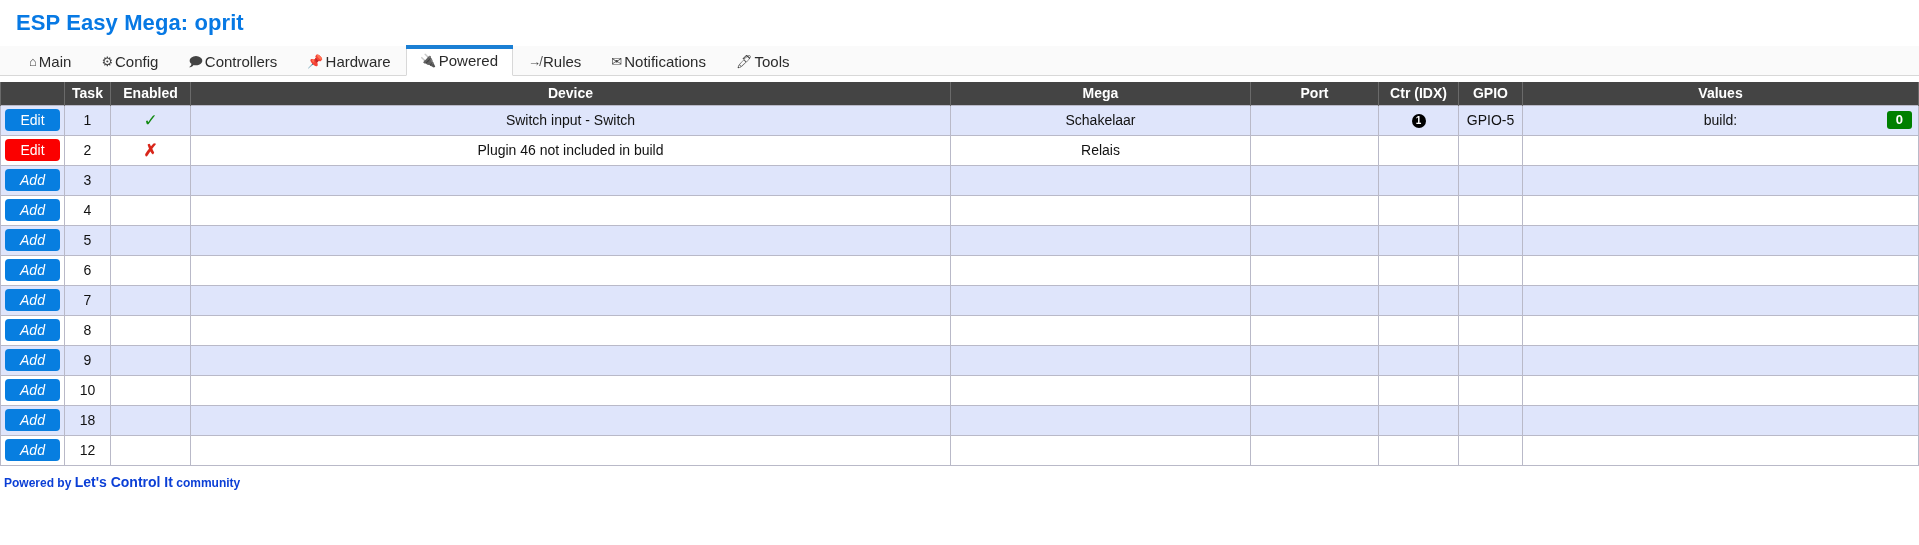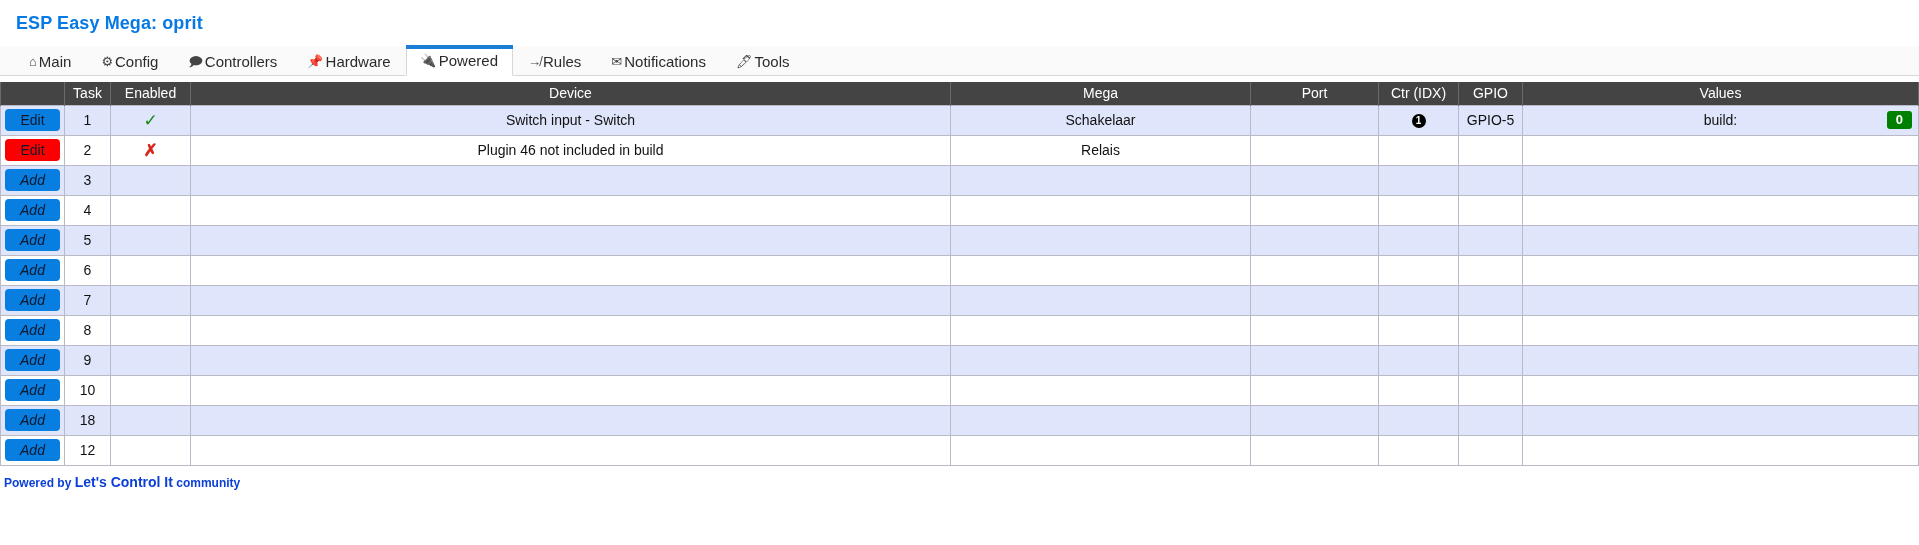--- a/index.html
+++ b/index.html
@@ -13,21 +13,21 @@
     font-family: "Liberation Sans", sans-serif;
     overflow: hidden;
   }
 
   
   #page-header {
     padding: 10px 0 0 10px;
     background: #ffffff;
   }
   #page-title {
-    font-size: 18px;
+    font-size: 22px;
     font-weight: bold;
     color: #0779e4;
     letter-spacing: 0.1px;
     margin: 0;
     padding: 0 0 0 6px;
     line-height: 26px;
   }
 
   
   #nav-tabs {
@@ -82,21 +82,21 @@
     width: 1919px;
     border-collapse: collapse;
     table-layout: fixed;
     font-size: 14px;
     margin-top: 6px;
   }
   #devices-table th {
     background: #444444;
     color: #ffffff;
     font-size: 14px;
-    font-weight: normal;
+    font-weight: bold;
     height: 23px;
     padding: 2px 4px;
     text-align: center;
     border-right: 1px solid #6a6a6a;
     border-left: 1px solid #6a6a6a;
   }
   #devices-table td {
     height: 30px;
     padding: 1px 4px;
     border: 1px solid #b9b9c8;
@@ -121,21 +121,21 @@
 
   td.cell-action { padding: 0 6px; }
   td.cell-values { text-align: left; padding-left: 4px; position: relative; }
 
   
   .btn {
     display: block;
     width: 100%;
     border: none;
     border-radius: 4px;
-    color: #0f172a;
+    color: #ffffff;
     font-size: 14px;
     font-family: "Liberation Sans", sans-serif;
     line-height: 21px;
     height: 22px;
     cursor: pointer;
     padding: 0;
   }
   .btn-edit-blue { background: #077ee0; }
   .btn-edit-red  { background: #fb0000; }
   .btn-add       { background: #077ee0; font-style: italic; }

